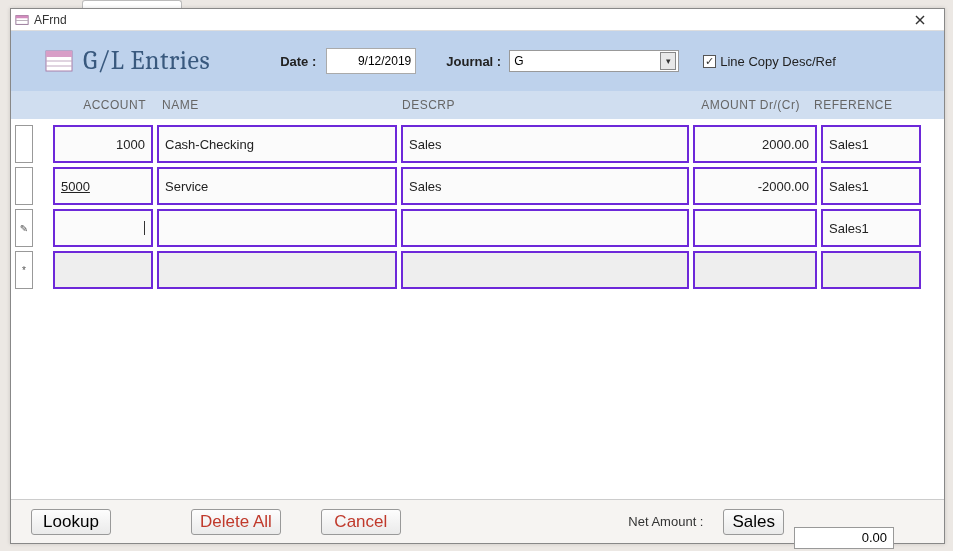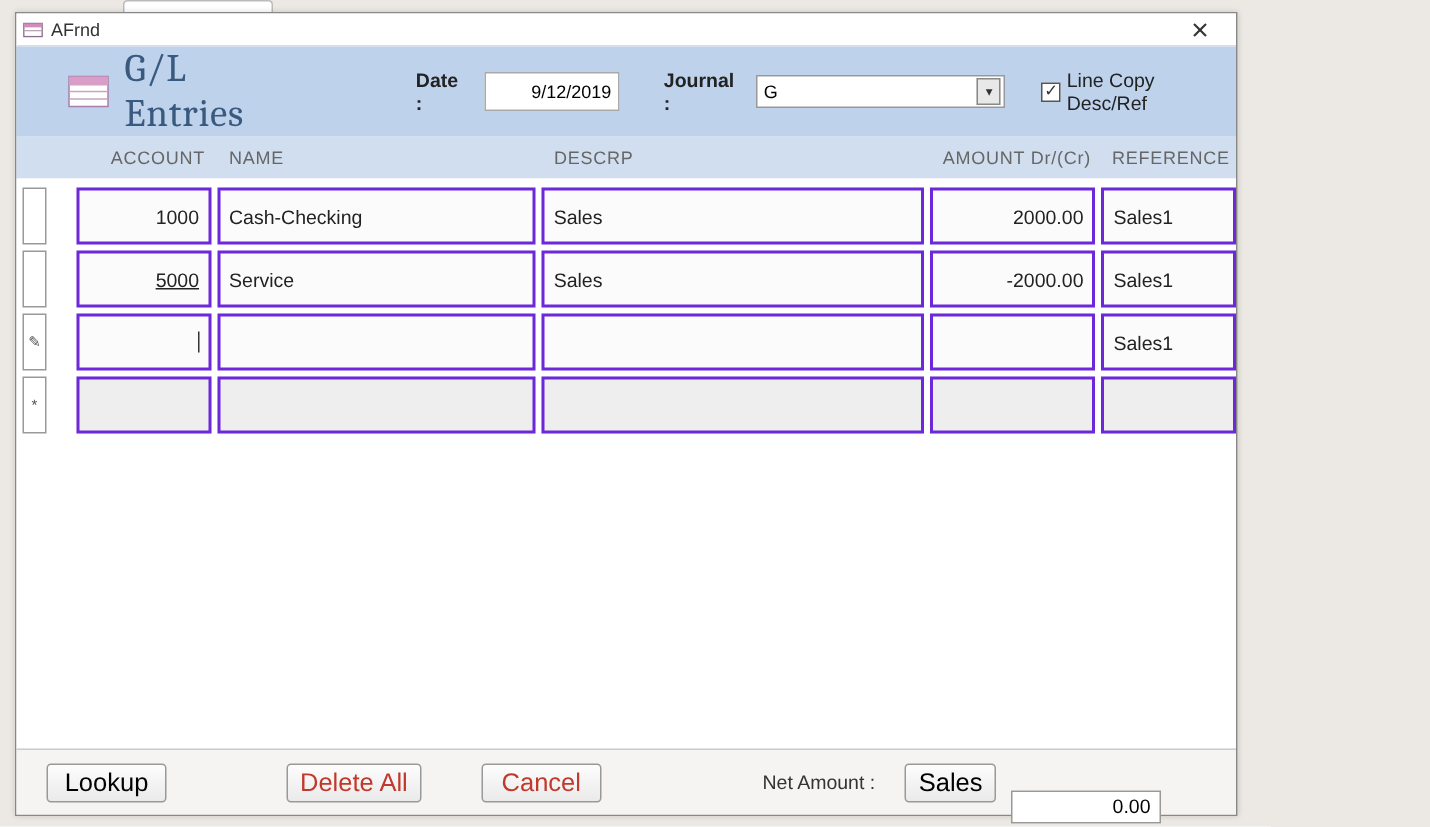--- a/index.html
+++ b/index.html
@@ -14,21 +14,21 @@
     position: relative;
   }
   .top-tab {
     position:absolute; top:0; left:82px; width:100px; height:10px;
     background:#fff; border:1px solid #bbb; border-bottom:none;
     border-radius:3px 3px 0 0;
   }
   .window {
     position:absolute;
     left:10px; top:8px;
-    width:815px; height:536px;
+    width:935px; height:536px;
     background:#fff;
     border:1px solid #888;
     box-shadow:0 0 4px rgba(0,0,0,0.15);
     display:flex; flex-direction:column;
   }
   .titlebar {
     height:22px;
     display:flex; align-items:center;
     background:#fff;
     border-bottom:1px solid #ddd;
@@ -241,21 +241,21 @@
       <div class="grid-row">
         <div class="row-selector"></div>
         <div class="cell c-account" style="text-align: right;">1000</div>
         <div class="cell c-name">Cash-Checking</div>
         <div class="cell c-descrp">Sales</div>
         <div class="cell c-amount" style="text-align: right;">2000.00</div>
         <div class="cell c-ref">Sales1</div>
       </div>
       <div class="grid-row">
         <div class="row-selector"></div>
-        <div class="cell c-account" style="text-align: right; text-decoration: underline;">5000</div>
+        <div class="cell c-account" style="text-align: left; text-decoration: underline;">5000</div>
         <div class="cell c-name">Service</div>
         <div class="cell c-descrp">Sales</div>
         <div class="cell c-amount" style="text-align: right;">-2000.00</div>
         <div class="cell c-ref">Sales1</div>
       </div>
       <div class="grid-row">
         <div class="row-selector">✎</div>
         <div class="cell c-account" style="text-align: right;"><span style="border-right:1px solid #333;display:inline-block;height:14px;"></span></div>
         <div class="cell c-name"></div>
         <div class="cell c-descrp"></div>

